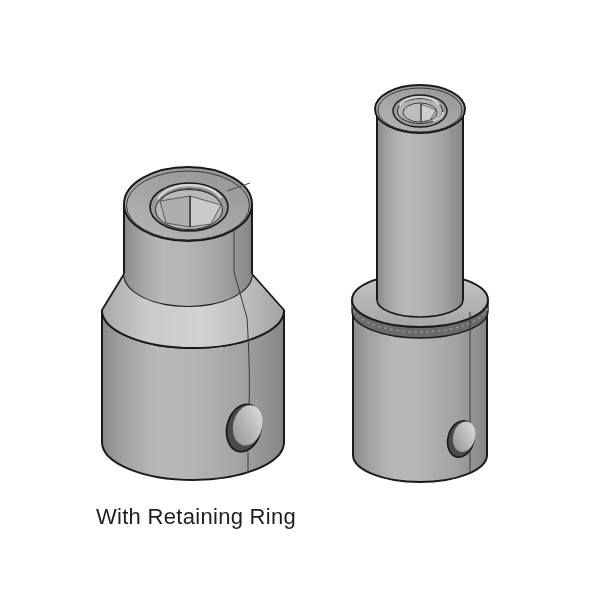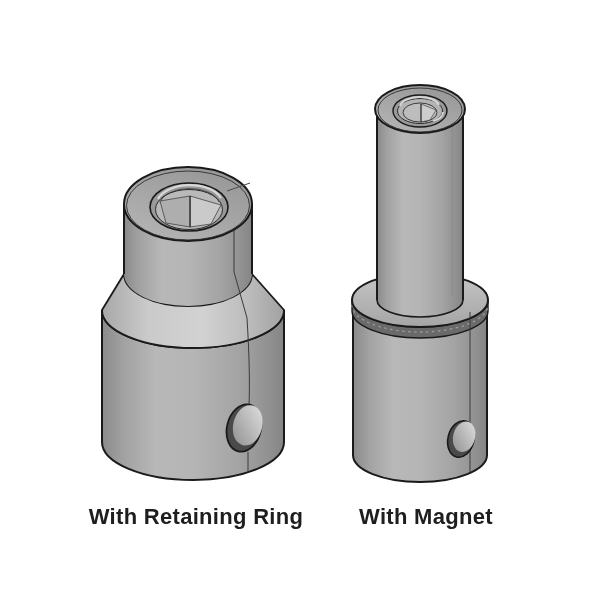--- a/index.html
+++ b/index.html
@@ -9,21 +9,21 @@
     font-family: "Liberation Sans", sans-serif;
     overflow: hidden;
   }
   .stage { position: relative; width: 600px; height: 600px; }
   .stage svg { position: absolute; left: 0; top: 0; }
   .edge { stroke: var(--outline, #1a1a1a); }
   .caption {
     position: absolute;
     text-align: center;
     font-size: 22px;
-    font-weight: 700;
+    font-weight: 400;
     letter-spacing: 0.3px;
     color: var(--caption-text, #1e1e1e);
     line-height: 30px;
   }
   .caption-left  { left: 58px;  top: 502px; width: 276px; }
   .caption-right { left: 330px; top: 502px; width: 192px; }
 </style>
 </head>
 <body>
 
@@ -143,14 +143,13 @@
 
       <g transform="rotate(14 461 439)">
         <ellipse class="edge" cx="461" cy="439" rx="13" ry="18.5" fill="#4a4a4a" stroke-width="1.6"></ellipse>
         <ellipse cx="463.5" cy="436" rx="11" ry="15.5" fill="url(#gHole)"></ellipse>
       </g>
     </g>
   </svg>
 
   <div class="caption caption-left">With Retaining Ring</div>
 
-  <div class="caption caption-right">With Magnet</div>
 </div>
 
 </body></html>

